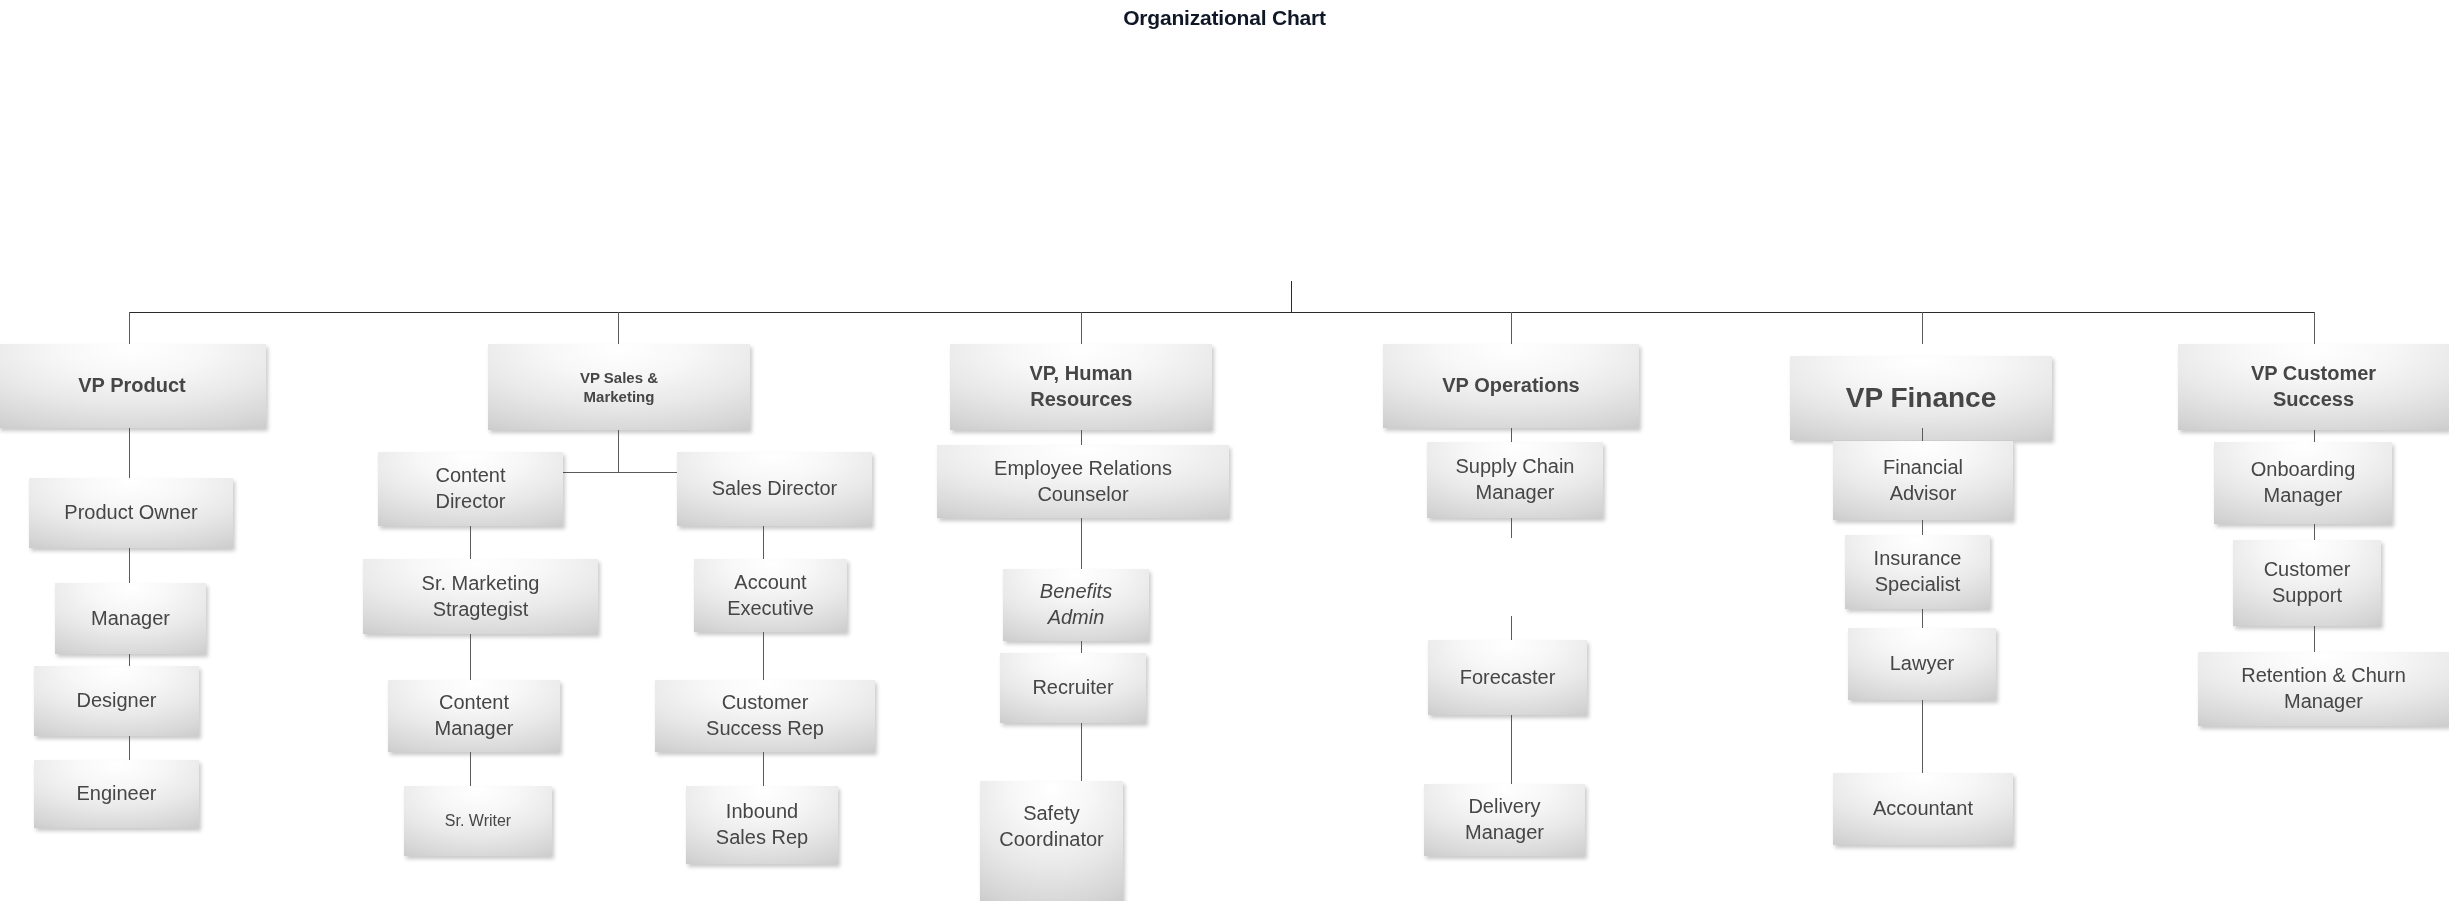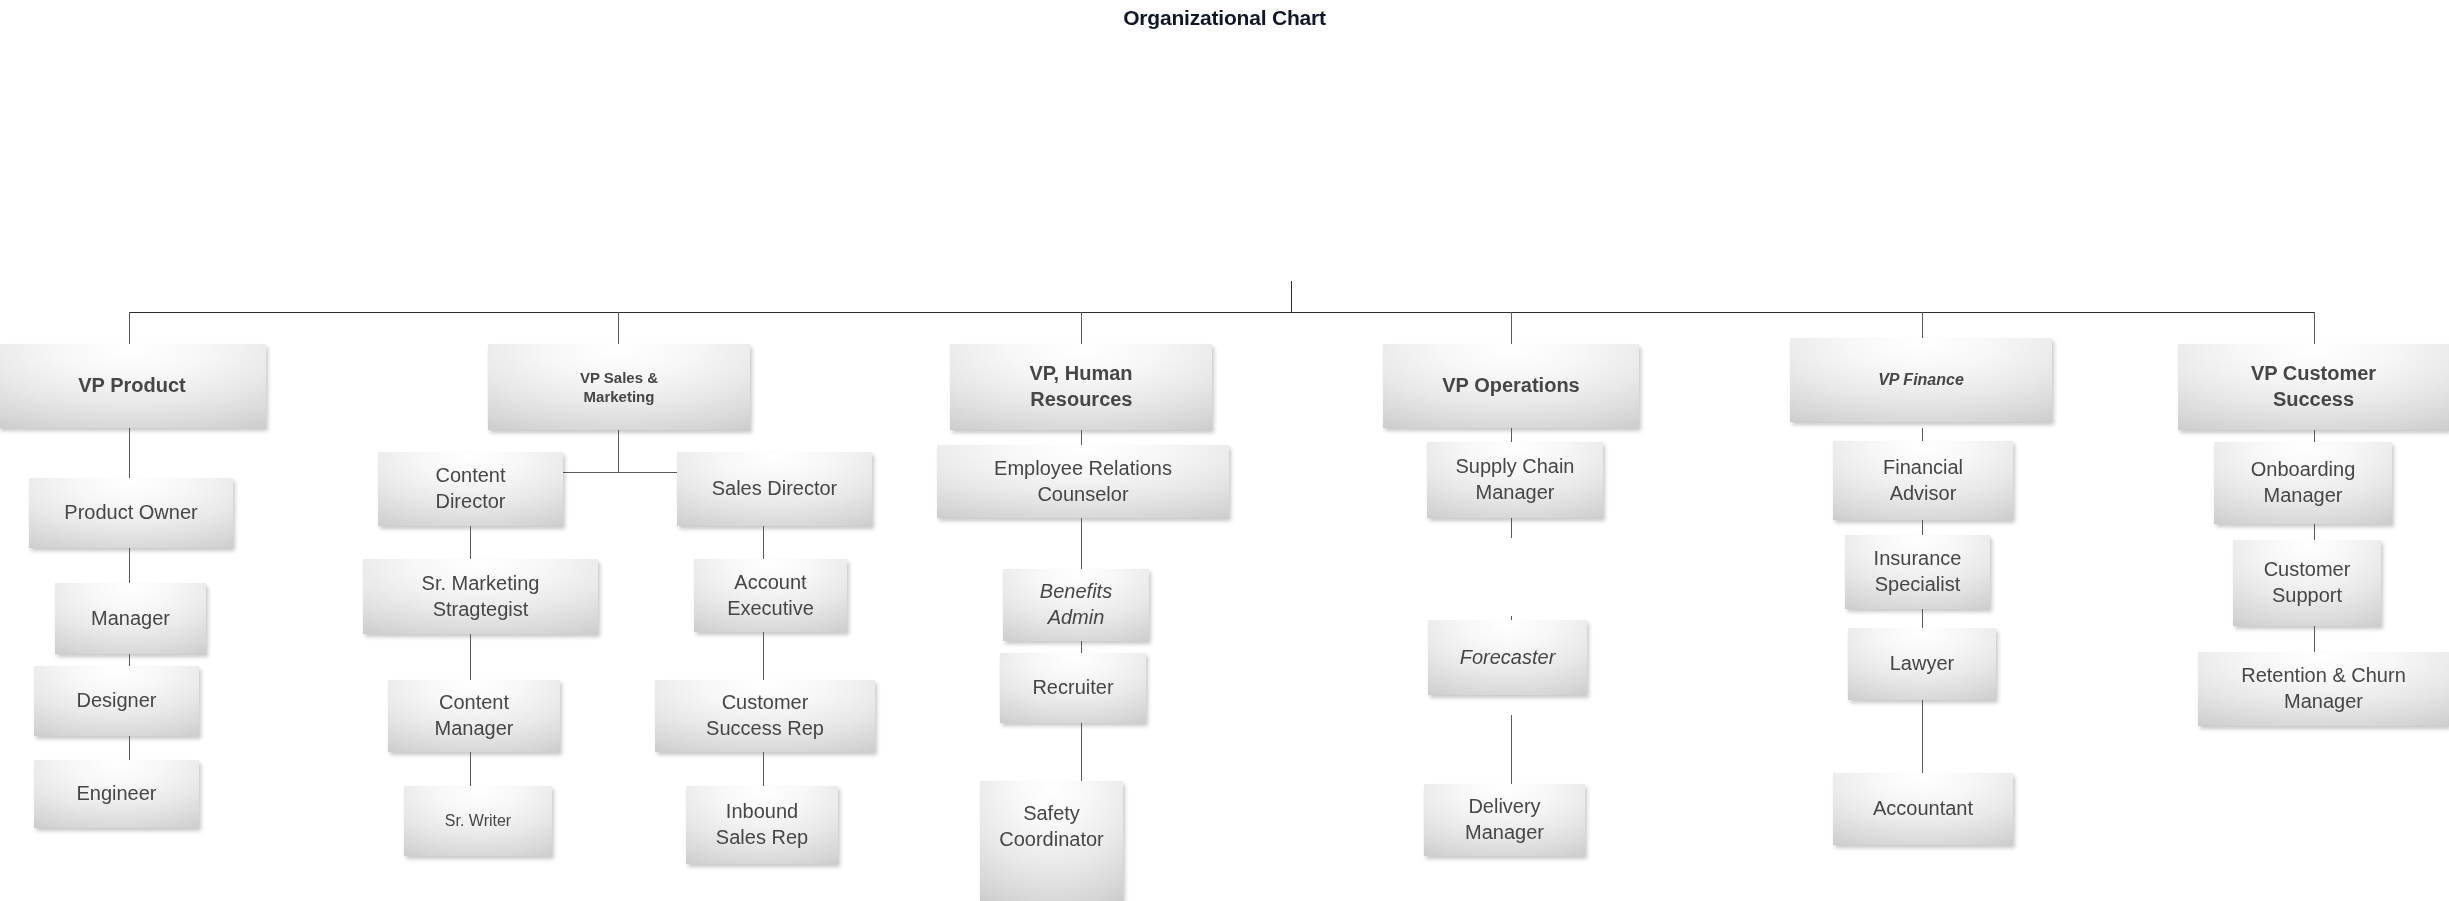--- a/index.html
+++ b/index.html
@@ -253,33 +253,33 @@
   <div class="node" style="left:1427px; top:442px; width:176px; height:76px; font-size:20px;">
     <div>
       <span>Supply Chain</span>
       <span>Manager</span>
     </div>
   </div>
   <div class="conn v thin" style="left:1511px; top:518px; height:20px;"></div>
 
   <div class="conn v thin" style="left:1511px; top:616px; height:24px;"></div>
 
-  <div class="node" style="left:1428px; top:620px; width:159px; height:75px; font-size:20px;font-style:italic;">
+  <div class="node" style="left:1428px; top:640px; width:159px; height:75px; font-size:20px;">
     <span>Forecaster</span>
   </div>
   <div class="conn v thin" style="left:1511px; top:715px; height:69px;"></div>
 
   <div class="node" style="left:1424px; top:784px; width:161px; height:72px; font-size:20px;">
     <div>
       <span>Delivery</span>
       <span>Manager</span>
     </div>
   </div>
 
-  <div class="node lead" style="left:1790px; top:338px; width:262px; height:84px; font-size:16px;font-style:italic;">
+  <div class="node lead" style="left:1790px; top:356px; width:262px; height:84px; font-size:28px;">
     <span>VP Finance</span>
   </div>
   <div class="conn v thin" style="left:1922px; top:428px; height:13px;"></div>
 
   <div class="node" style="left:1833px; top:441px; width:180px; height:79px; font-size:20px;">
     <div>
       <span>Financial</span>
       <span>Advisor</span>
     </div>
   </div>

